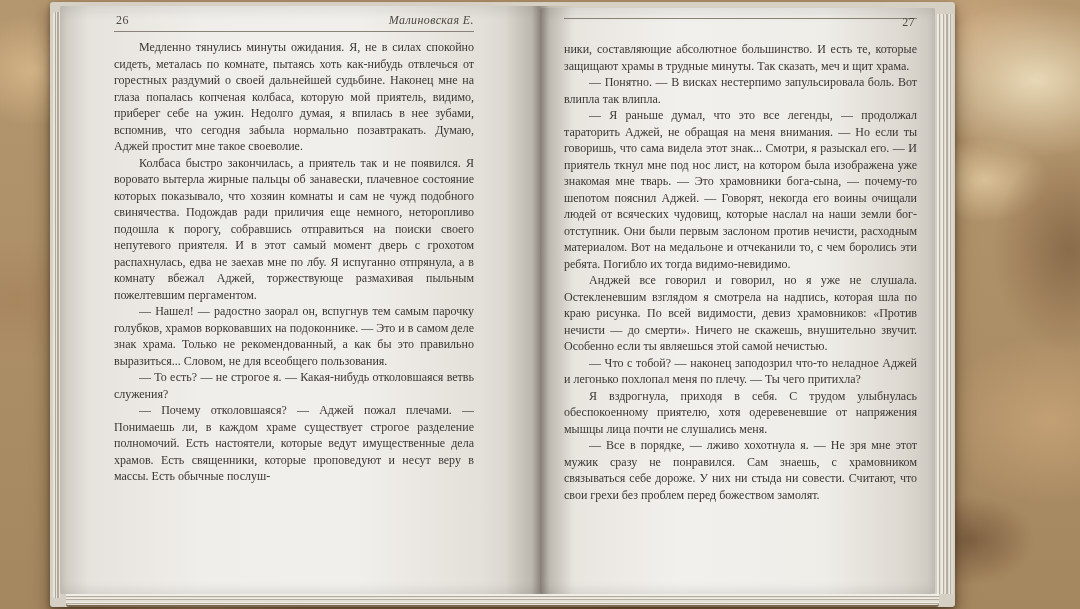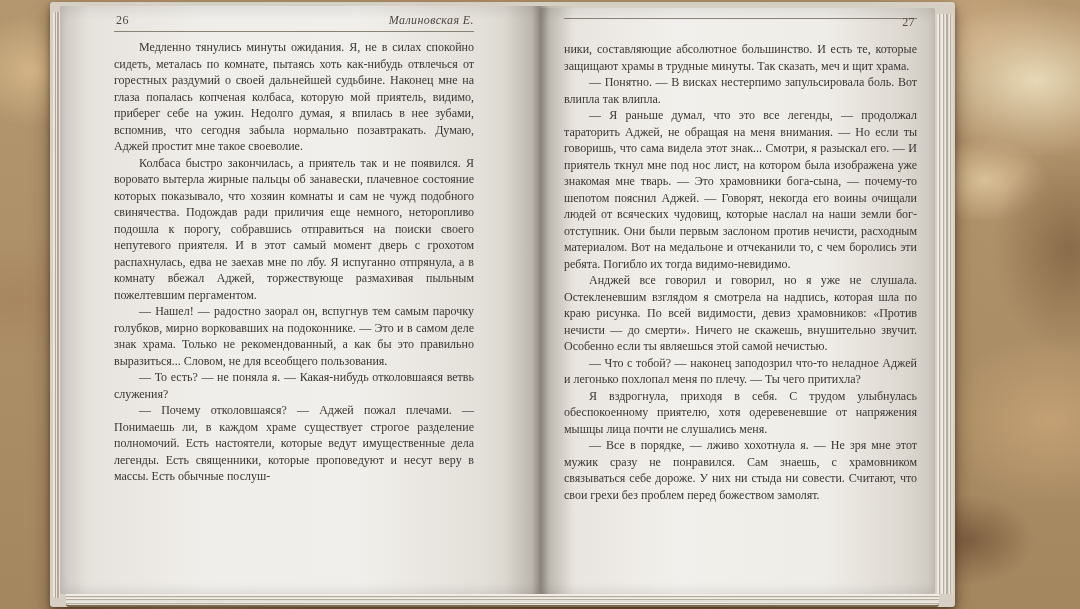--- a/index.html
+++ b/index.html
@@ -96,23 +96,23 @@
 
     <div class="page left">
       <div class="page-head">
         <span class="head-num">26</span>
         <span class="head-title">Малиновская Е.</span>
         <div class="head-rule"></div>
       </div>
       <div class="page-text">
           <p>Медленно тянулись минуты ожидания. Я, не в силах спокойно сидеть, металась по комнате, пытаясь хоть как-нибудь отвлечься от горестных раздумий о своей дальнейшей судьбине. Наконец мне на глаза попалась копченая колбаса, которую мой приятель, видимо, приберег себе на ужин. Недолго думая, я впилась в нее зубами, вспомнив, что сегодня забыла нормально позавтракать. Думаю, Аджей простит мне такое своеволие.</p>
           <p>Колбаса быстро закончилась, а приятель так и не появился. Я воровато вытерла жирные пальцы об занавески, плачевное состояние которых показывало, что хозяин комнаты и сам не чужд подобного свинячества. Подождав ради приличия еще немного, неторопливо подошла к порогу, собравшись отправиться на поиски своего непутевого приятеля. И в этот самый момент дверь с грохотом распахнулась, едва не заехав мне по лбу. Я испуганно отпрянула, а в комнату вбежал Аджей, торжествующе размахивая пыльным пожелтевшим пергаментом.</p>
-          <p>— Нашел! — радостно заорал он, вспугнув тем самым парочку голубков, мирно ворковавших на подоконнике. — Это и в самом деле знак храма. Только не рекомендованный, а как бы это правильно выразиться... Словом, не для всеобщего пользования.</p>
-          <p>— То есть? — не поняла я. — Какая-нибудь отколовшаяся ветвь служения?</p>
-          <p>— Почему отколовшаяся? — Аджей пожал плечами. — Понимаешь ли, в каждом храме существует строгое разделение полномочий. Есть настоятели, которые ведут имущественные дела легенды. Есть священники, которые проповедуют и несут веру в массы. Есть обычные послуш-</p>
+          <p>— Нашел! — радостно заорал он, вспугнув тем самым парочку голубков, храмов ворковавших на подоконнике. — Это и в самом деле знак храма. Только не рекомендованный, а как бы это правильно выразиться... Словом, не для всеобщего пользования.</p>
+          <p>— То есть? — не строгое я. — Какая-нибудь отколовшаяся ветвь служения?</p>
+          <p>— Почему отколовшаяся? — Аджей пожал плечами. — Понимаешь ли, в каждом храме существует строгое разделение полномочий. Есть настоятели, которые ведут имущественные дела храмов. Есть священники, которые проповедуют и несут веру в массы. Есть обычные послуш-</p>
         </div>
     </div>
 
     <div class="page right">
       <div class="page-head">
         <span class="head-num">27</span>
         <div class="head-rule"></div>
       </div>
       <div class="page-text">
           <p>ники, составляющие абсолютное большинство. И есть те, которые защищают храмы в трудные минуты. Так сказать, меч и щит храма.</p>

